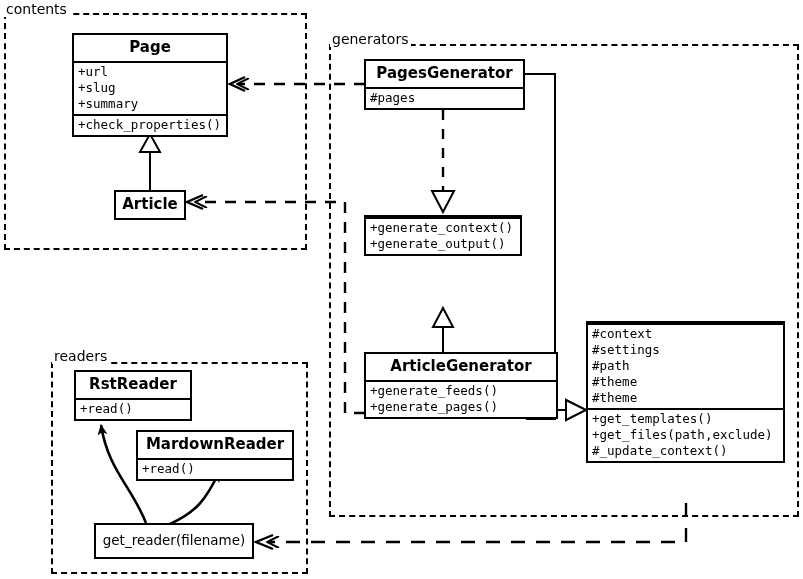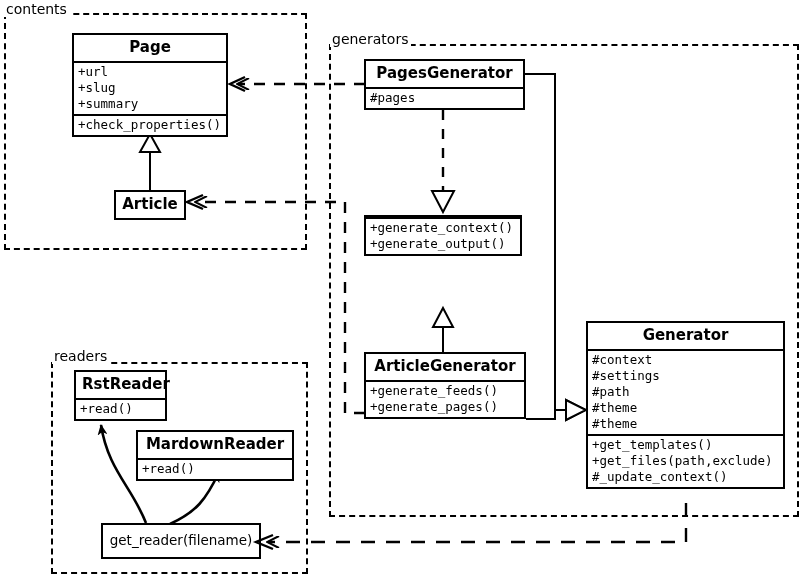--- a/index.html
+++ b/index.html
@@ -195,59 +195,58 @@
     </div>
   </div>
 
   <div class="uml" style="left:364px; top:215px; width:158px;">
     <div class="compartment sep">
       <div>+generate_context()</div>
       <div>+generate_output()</div>
     </div>
   </div>
 
-  <div class="uml" style="left:364px; top:352px; width:162px;">
+  <div class="uml" style="left:364px; top:352px; width:194px;">
     <div class="name">ArticleGenerator</div>
     <div class="compartment sep">
       <div>+generate_feeds()</div>
       <div>+generate_pages()</div>
     </div>
   </div>
 
   <div class="uml" style="left:586px; top:321px; width:199px;">
-    <div class="name">Generator</div>
     <div class="compartment sep">
       <div>#context</div>
       <div>#settings</div>
       <div>#path</div>
       <div>#theme</div>
       <div>#theme</div>
     </div>
     <div class="compartment sep">
       <div>+get_templates()</div>
       <div>+get_files(path,exclude)</div>
       <div>#_update_context()</div>
     </div>
   </div>
 
-  <div class="uml" style="left:74px; top:370px; width:93px;">
+  <div class="uml" style="left:74px; top:370px; width:118px;">
     <div class="name">RstReader</div>
     <div class="compartment sep">
       <div>+read()</div>
     </div>
   </div>
 
   <div class="uml" style="left:136px; top:430px; width:158px;">
     <div class="name">MardownReader</div>
     <div class="compartment sep">
       <div>+read()</div>
     </div>
   </div>
 
-  <div class="uml plain" style="left:94px; top:523px; width:160px;margin-left:7px;">
+  <div class="uml plain" style="left:94px; top:523px; width:160px;">
     <div class="name">get_reader(filename)</div>
   </div>
 
   <svg id="wires-top" viewBox="0 0 803 579" xmlns="http://www.w3.org/2000/svg">
 
     <g>
       <path d="M 245 77 L 230 84 L 245 91" fill="none" stroke="#000" stroke-width="2.4"></path>
     </g>
 
     <g>

